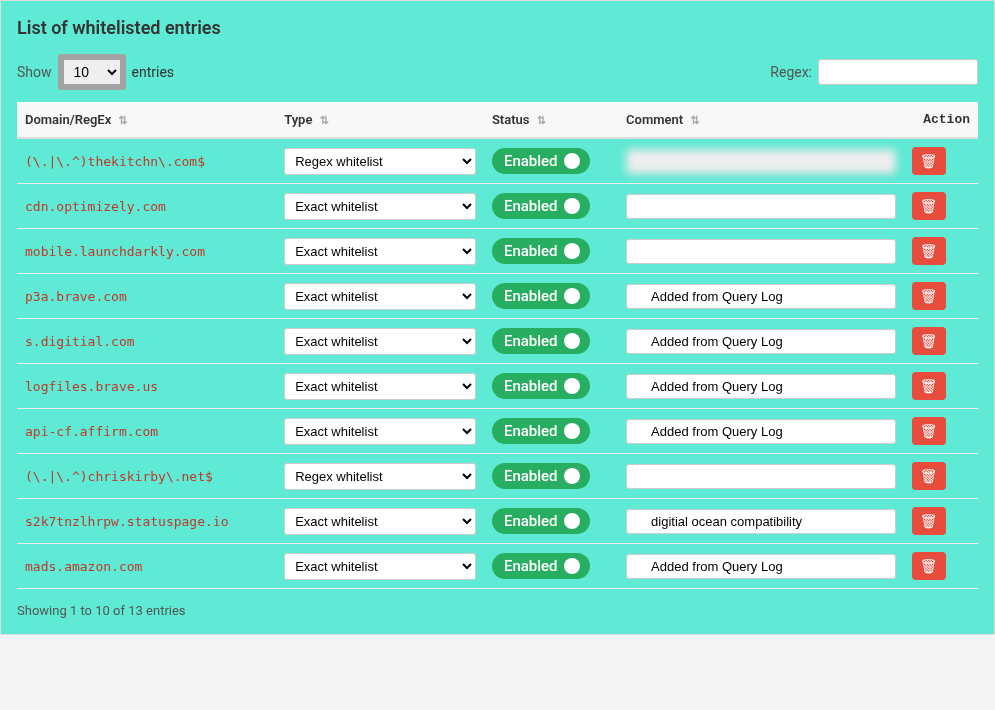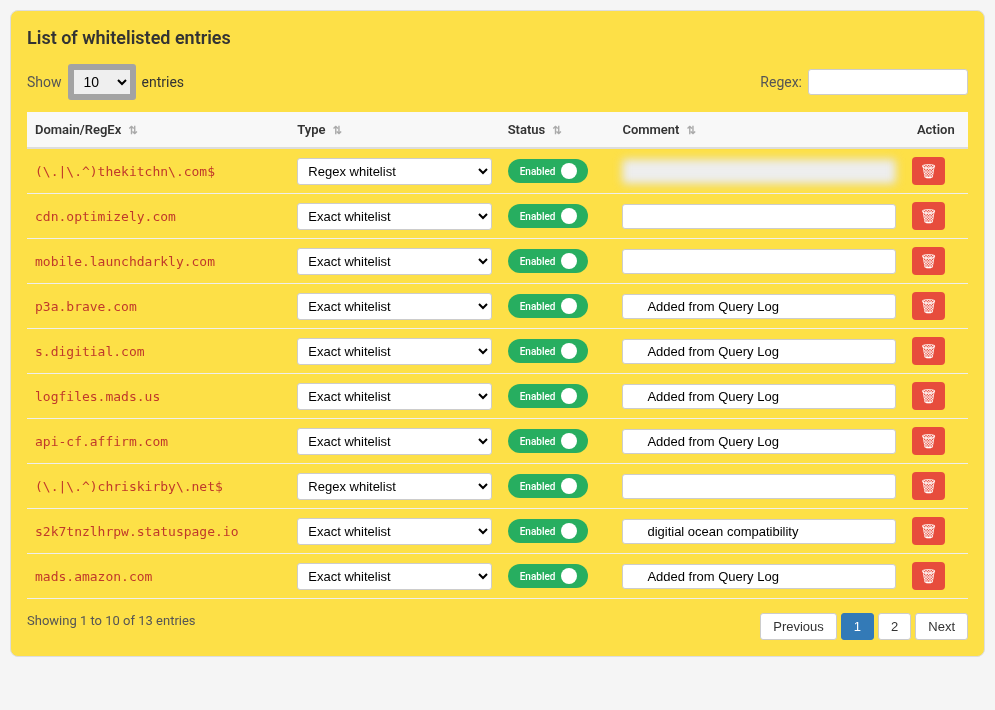--- a/index.html
+++ b/index.html
@@ -3,24 +3,23 @@
   <meta charset="utf-8">
   <style>
     * { box-sizing: border-box; margin: 0; padding: 0; }
     body {
       font-family: -apple-system, BlinkMacSystemFont, "Segoe UI", Roboto, Arial, sans-serif;
       font-size: 14px;
       background: #f5f5f5;
       color: #333;
     }
     .container {
-      background: #fde047;
+      background: #5eead4;
       border: 1px solid #ddd;
-      border-radius: 8px;
-      margin: 10px;
+      border-radius: 0;
       padding: 16px;
     }
     .page-title {
       font-size: 18px;
       font-weight: 600;
       margin-bottom: 16px;
       color: #333;
     }
     .table-controls {
       display: flex;
@@ -97,21 +96,21 @@
       background: #fff;
       min-width: 160px;
     }
     .status-toggle {
       display: inline-flex;
       align-items: center;
       background: #27ae60;
       border-radius: 20px;
       padding: 4px 10px 4px 12px;
       color: #fff;
-      font-size: 10px;
+      font-size: 15px;
       font-weight: 500;
       gap: 2px;
       cursor: pointer;
       min-width: 80px;
     }
     .toggle-knob {
       width: 16px;
       height: 16px;
       background: #fff;
       border-radius: 50%;
@@ -132,21 +131,21 @@
       border: none;
       border-radius: 4px;
       color: #fff;
       padding: 6px 8px;
       cursor: pointer;
       font-size: 14px;
     }
     .table-footer {
       display: flex;
       justify-content: space-between;
-      align-items: flex-start;
+      align-items: center;
       margin-top: 14px;
     }
     .showing-text { color: #555; font-size: 13px; }
     .pagination {
       display: flex;
       gap: 4px;
       align-items: center;
     }
     .page-btn {
       border: 1px solid #ccc;
@@ -155,21 +154,21 @@
       padding: 5px 12px;
       font-size: 13px;
       cursor: pointer;
       color: #333;
     }
     .page-btn.active {
       background: #337ab7;
       border-color: #337ab7;
       color: #fff;
     }
-    .th-action { text-align: center; }
+    .th-action { text-align: right; font-family: Liberation Mono, monospace; }
     .blurred-input {
       filter: blur(4px);
       background: #eee;
     }
   </style>
 </head>
 <body>
 
 <div class="container">
   <div class="page-title">List of whitelisted entries</div>
@@ -260,21 +259,21 @@
           <td><span class="domain-cell">s.digitial.com</span></td>
           <td><select class="type-select"><option value="Exact whitelist">Exact whitelist</option><option value="Regex whitelist">Regex whitelist</option></select></td>
           <td><div class="status-toggle">
               <span>Enabled</span>
               <span class="toggle-knob"></span>
             </div></td>
           <td><input type="text" class="comment-input" value="Added from Query Log" style=""></td>
           <td><button class="delete-btn">🗑</button></td>
         </tr>
         <tr>
-          <td><span class="domain-cell">logfiles.mads.us</span></td>
+          <td><span class="domain-cell">logfiles.brave.us</span></td>
           <td><select class="type-select"><option value="Exact whitelist">Exact whitelist</option><option value="Regex whitelist">Regex whitelist</option></select></td>
           <td><div class="status-toggle">
               <span>Enabled</span>
               <span class="toggle-knob"></span>
             </div></td>
           <td><input type="text" class="comment-input" value="Added from Query Log" style=""></td>
           <td><button class="delete-btn">🗑</button></td>
         </tr>
         <tr>
           <td><span class="domain-cell">api-cf.affirm.com</span></td>
@@ -314,20 +313,14 @@
               <span class="toggle-knob"></span>
             </div></td>
           <td><input type="text" class="comment-input" value="Added from Query Log" style=""></td>
           <td><button class="delete-btn">🗑</button></td>
         </tr>
       </tbody>
   </table>
 
   <div class="table-footer">
     <span class="showing-text">Showing 1 to 10 of 13 entries</span>
-    <div class="pagination">
-      <button class="page-btn">Previous</button>
-      <button class="page-btn active">1</button>
-      <button class="page-btn">2</button>
-      <button class="page-btn">Next</button>
-    </div>
   </div>
 </div>
 
 </body></html>

